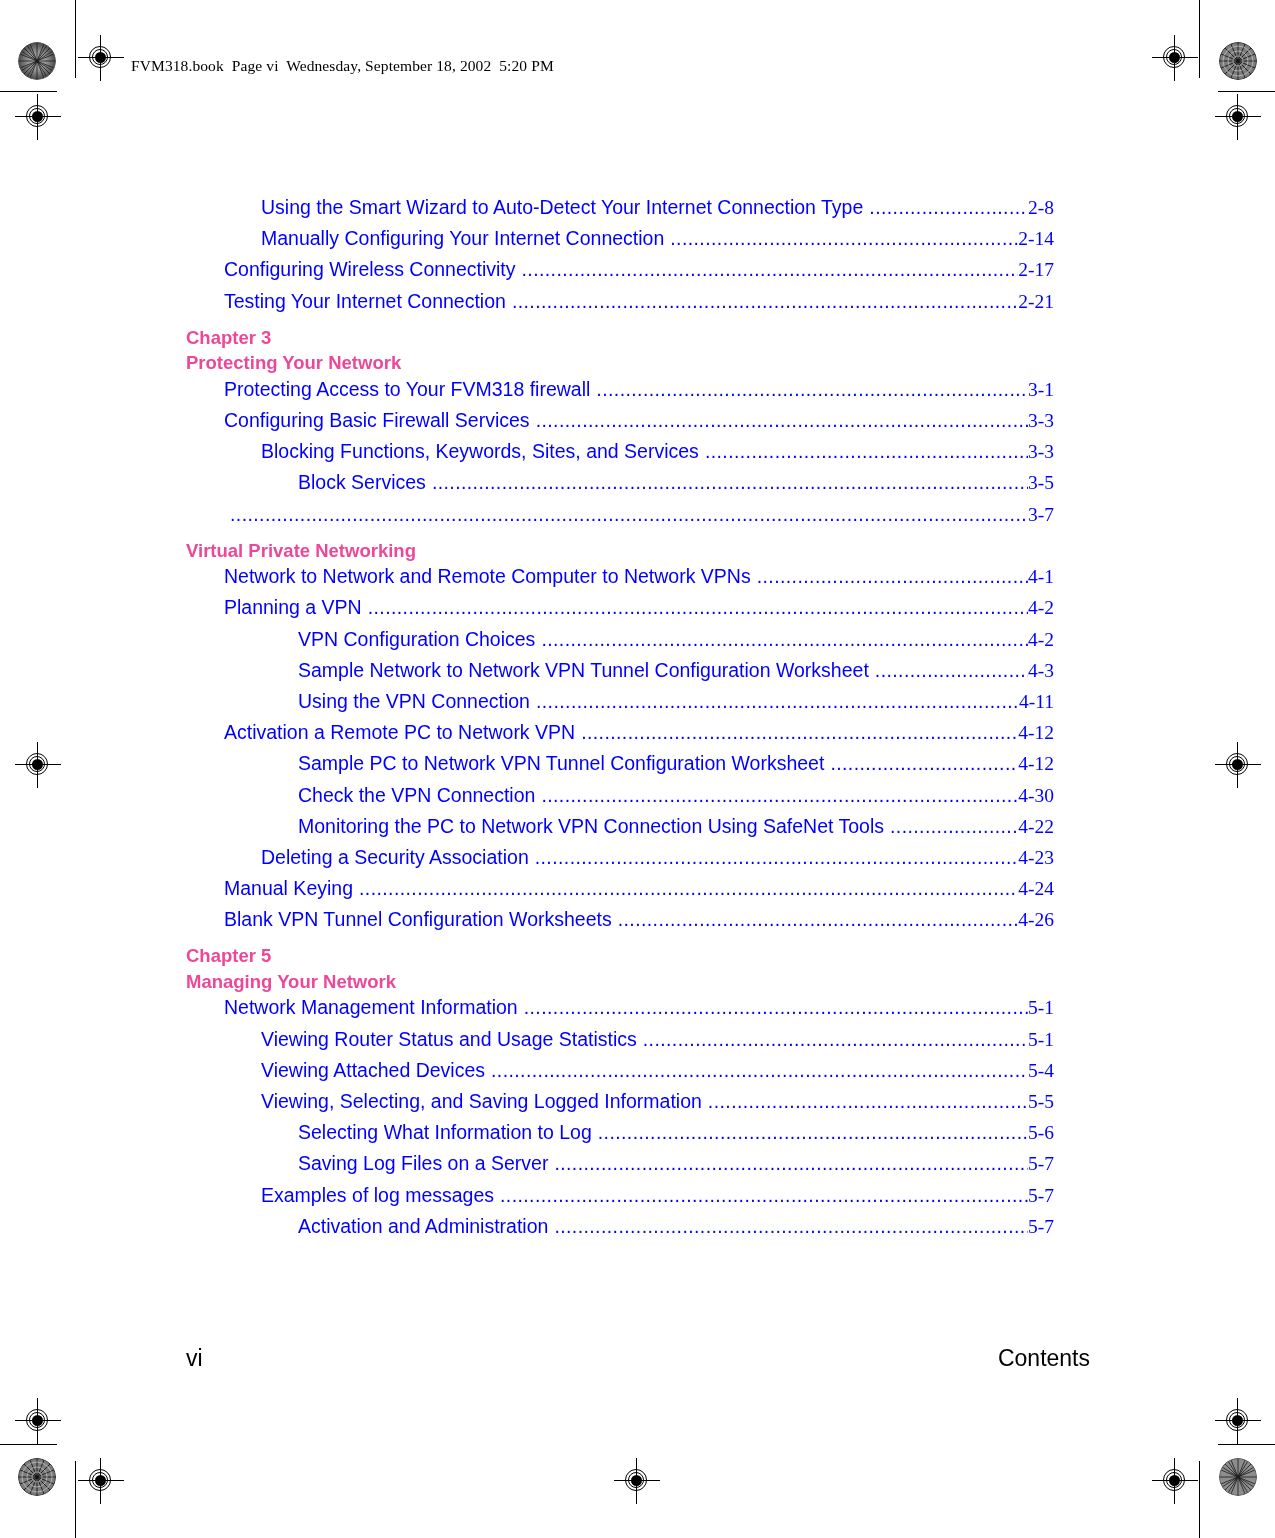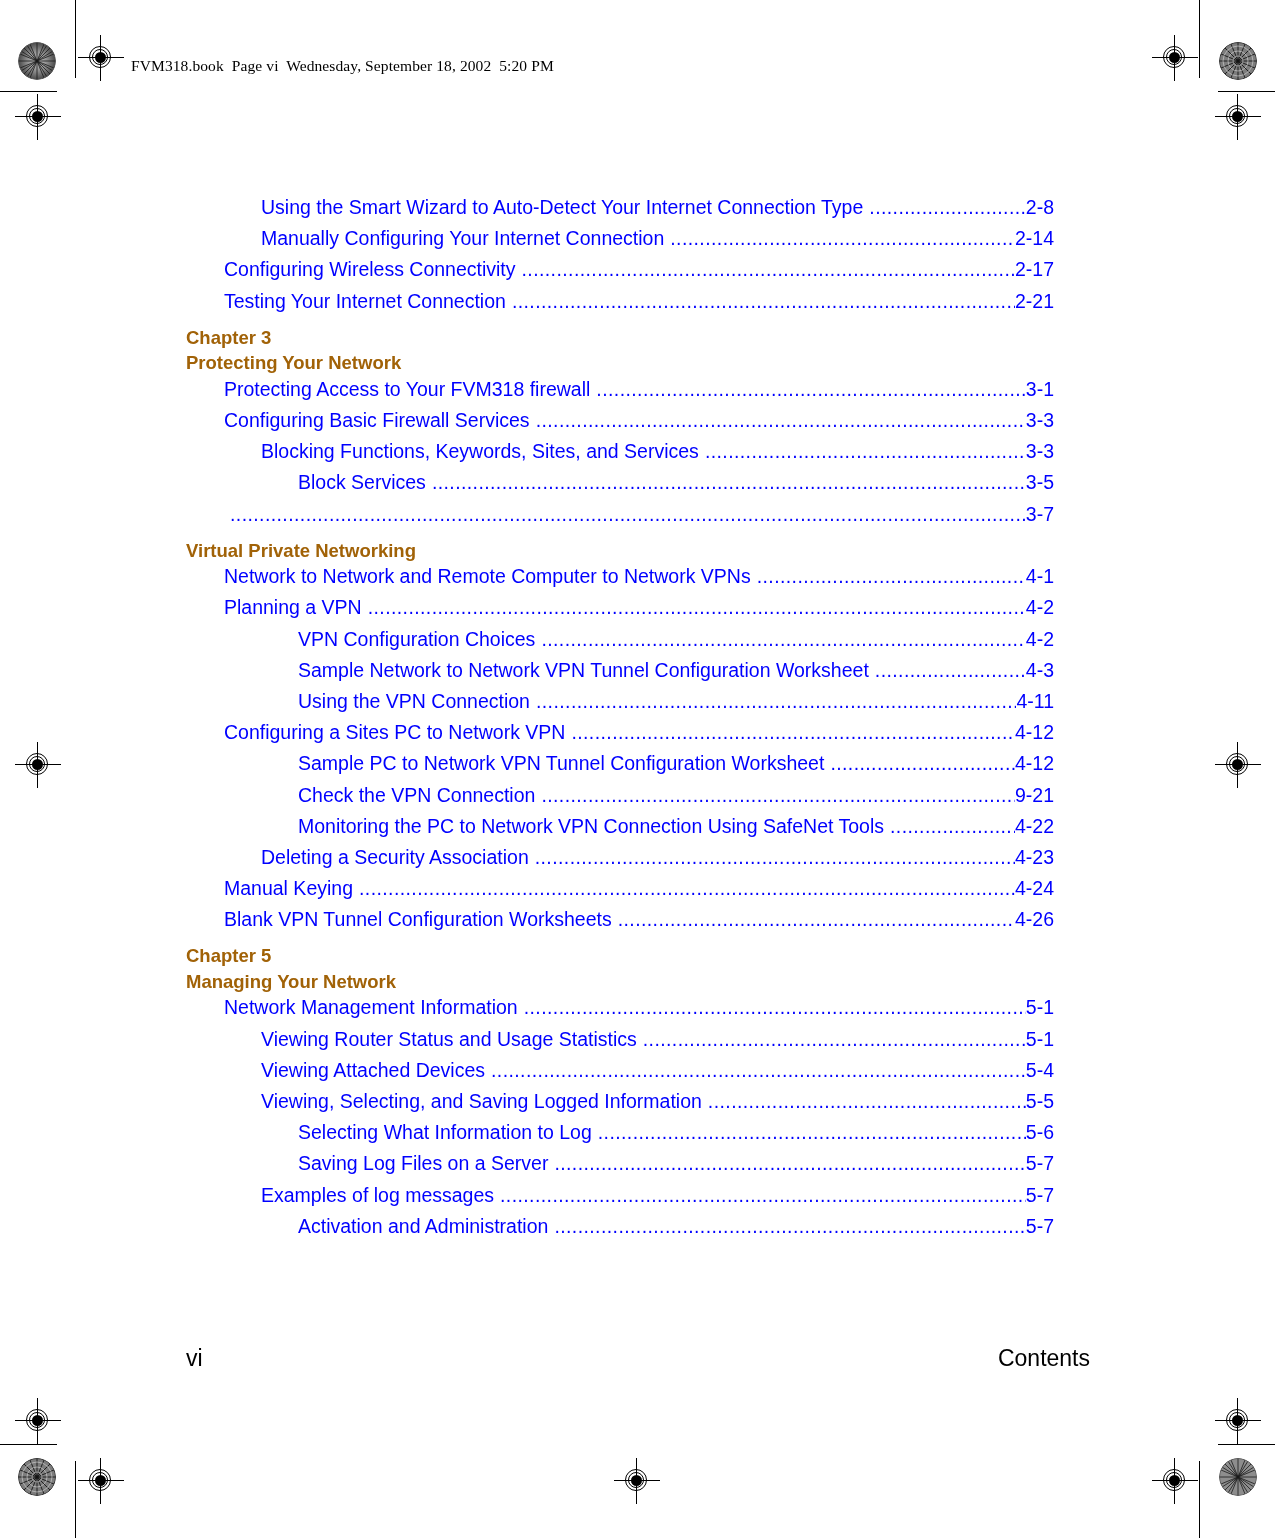--- a/index.html
+++ b/index.html
@@ -117,29 +117,30 @@
     overflow: hidden;
     white-space: nowrap;
     color: #0000ff;
     font-size: 19.5px;
     margin: 0 0px 0 6px;
     letter-spacing: 0.4px;
   }
   .toc-row .pageno {
     flex: 0 0 auto;
     text-align: center;
+    font-family: Liberation Serif, serif;
   }
   .lvl-1 { margin-left: 38px; }
   .lvl-2 { margin-left: 75px; }
   .lvl-3 { margin-left: 112px; }
 
   .chapter-head {
     font-size: 18.5px;
     font-weight: bold;
-    color: #a16207;
+    color: #ec4899;
     line-height: 1;
     height: 25.5px;
     white-space: nowrap;
   }
   .chapter-gap { height: 6px; }
 
   
   .footer {
     position: absolute;
     left: 186px;
@@ -404,33 +405,33 @@
         <span class="title">Sample Network to Network VPN Tunnel Configuration Worksheet</span>
         <span class="leader">............................................................................................................................................................................................................................</span>
         <span class="pageno">4-3</span>
       </div>
       <div class="toc-row lvl-3">
         <span class="title">Using the VPN Connection</span>
         <span class="leader">............................................................................................................................................................................................................................</span>
         <span class="pageno">4-11</span>
       </div>
       <div class="toc-row lvl-1">
-        <span class="title">Configuring a Sites PC to Network VPN</span>
+        <span class="title">Activation a Remote PC to Network VPN</span>
         <span class="leader">............................................................................................................................................................................................................................</span>
         <span class="pageno">4-12</span>
       </div>
       <div class="toc-row lvl-3">
         <span class="title">Sample PC to Network VPN Tunnel Configuration Worksheet</span>
         <span class="leader">............................................................................................................................................................................................................................</span>
         <span class="pageno">4-12</span>
       </div>
       <div class="toc-row lvl-3">
         <span class="title">Check the VPN Connection</span>
         <span class="leader">............................................................................................................................................................................................................................</span>
-        <span class="pageno">9-21</span>
+        <span class="pageno">4-30</span>
       </div>
       <div class="toc-row lvl-3">
         <span class="title">Monitoring the PC to Network VPN Connection Using SafeNet Tools</span>
         <span class="leader">............................................................................................................................................................................................................................</span>
         <span class="pageno">4-22</span>
       </div>
       <div class="toc-row lvl-2">
         <span class="title">Deleting a Security Association</span>
         <span class="leader">............................................................................................................................................................................................................................</span>
         <span class="pageno">4-23</span>

